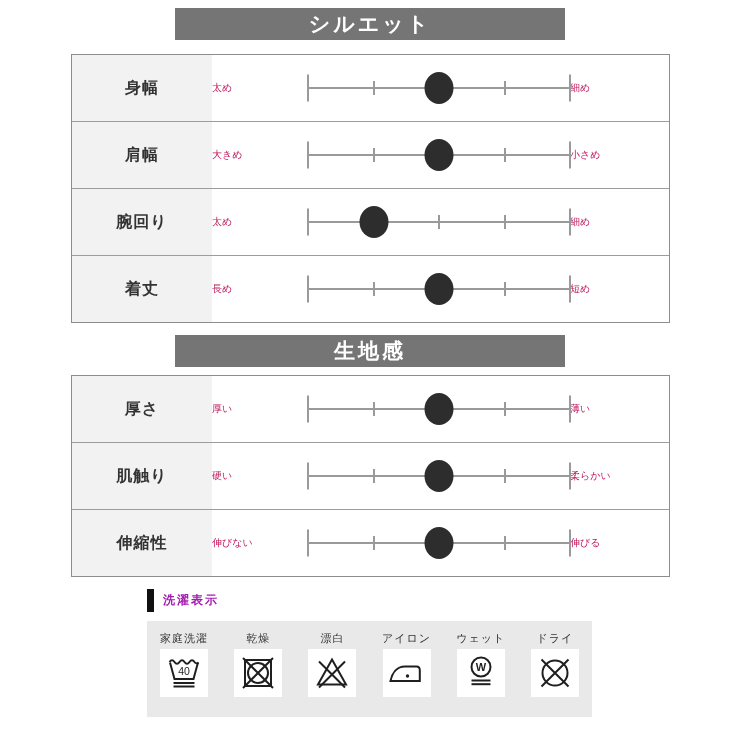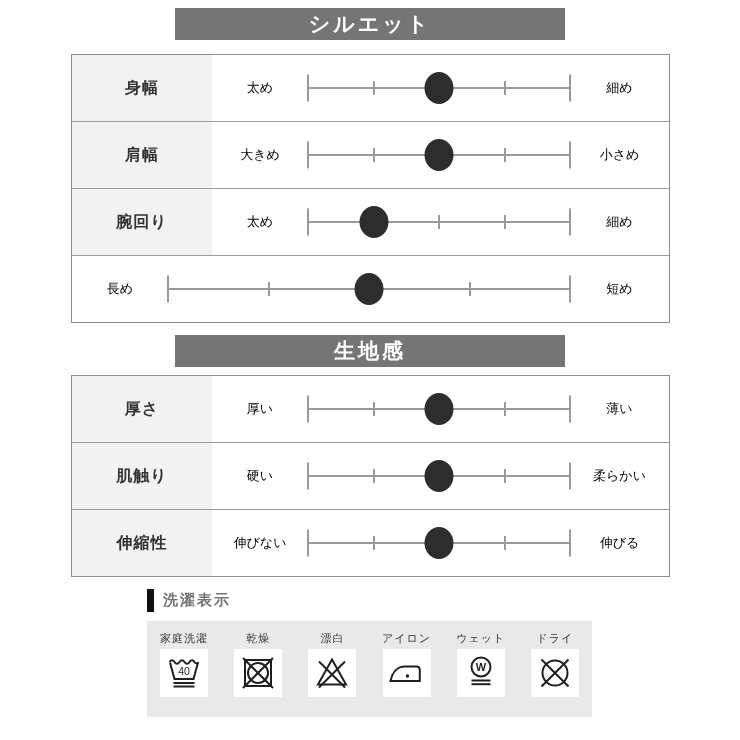--- a/index.html
+++ b/index.html
@@ -15,38 +15,38 @@
 
   
   .rating-table{width:597px;margin-left:71px;border:1px solid #8d8d8d;box-sizing:content-box;}
   .table-silhouette{margin-top:14px;}
   .table-fabric{margin-top:8px;}
   .rating-row{display:flex;align-items:stretch;height:66px;border-bottom:1px solid #9c9c9c;}
   .rating-row:last-child{border-bottom:none;}
   .row-label{width:140px;background:#f2f2f2;display:flex;align-items:center;justify-content:center;
     font-size:16px;font-weight:bold;color:#333;letter-spacing:1px;flex-shrink:0;}
   .row-content{flex:1;display:flex;align-items:center;background:#ffffff;}
-  .edge-label{font-size:13px;color:#000000;text-align:center;white-space:nowrap;}
+  .edge-label{font-size:10px;color:#be185d;white-space:nowrap;}
   .edge-left{width:96px;flex-shrink:0;}
   .edge-right{width:99px;flex-shrink:0;}
 
   
   .slider{position:relative;flex:1;height:100%;}
   .slider .track{position:absolute;left:0;right:0;top:50%;height:2px;margin-top:-1px;background:#9a9a9a;}
   .slider .tick{position:absolute;top:50%;background:#9a9a9a;transform:translate(-50%,-50%);}
   .slider .tick.end{width:2px;height:27px;}
   .slider .tick.mid{width:2px;height:14px;}
   .slider .dot{position:absolute;top:50%;width:29px;height:32px;border-radius:50%;
     background:#2d2d2d;transform:translate(-50%,-50%);z-index:2;}
 
   
   .laundry{margin:10px 0 0 147px;}
   .laundry-title{display:flex;align-items:center;height:26px;}
   .laundry-title .tick-bar{width:7px;height:23px;background:#111;margin-right:9px;flex-shrink:0;}
-  .laundry-title span{font-size:15px;font-weight:bold;color:#737373;letter-spacing:2px;}
+  .laundry-title span{font-size:12px;font-weight:bold;color:#a21caf;letter-spacing:2px;}
   .laundry-panel{margin-top:8px;width:445px;height:96px;background:#e9e9e9;box-sizing:border-box;
     padding:10px 13px 0;display:flex;justify-content:space-between;}
   .care-item{display:flex;flex-direction:column;align-items:center;width:48px;}
   .care-label{font-size:11px;color:#333;letter-spacing:1px;white-space:nowrap;height:14px;line-height:14px;}
   .care-box{margin-top:4px;width:48px;height:48px;background:#ffffff;display:flex;
     align-items:center;justify-content:center;}
   .care-box svg{display:block;}
   .icon-stroke{stroke:#1f1f1f;stroke-width:2;fill:none;}
   .icon-text{fill:#1f1f1f;font-family:"Liberation Sans","DejaVu Sans",sans-serif;}
 </style>
@@ -106,20 +106,21 @@
           <div class="tick mid" style="left:50%"></div>
           <div class="tick mid" style="left:75%"></div>
           <div class="tick end" style="left:100%"></div>
           <div class="dot" style="left: 25%;"></div>
         </div>
         <div class="edge-label edge-right">細め</div>
       </div>
     </div>
 
     <div class="rating-row">
+      <div class="row-label">着丈</div>
       <div class="row-content">
         <div class="edge-label edge-left">長め</div>
         <div class="slider">
           <div class="track"></div>
           <div class="tick end" style="left:0%"></div>
           <div class="tick mid" style="left:25%"></div>
           <div class="tick mid" style="left:50%"></div>
           <div class="tick mid" style="left:75%"></div>
           <div class="tick end" style="left:100%"></div>
           <div class="dot" style="left: 50%;"></div>

